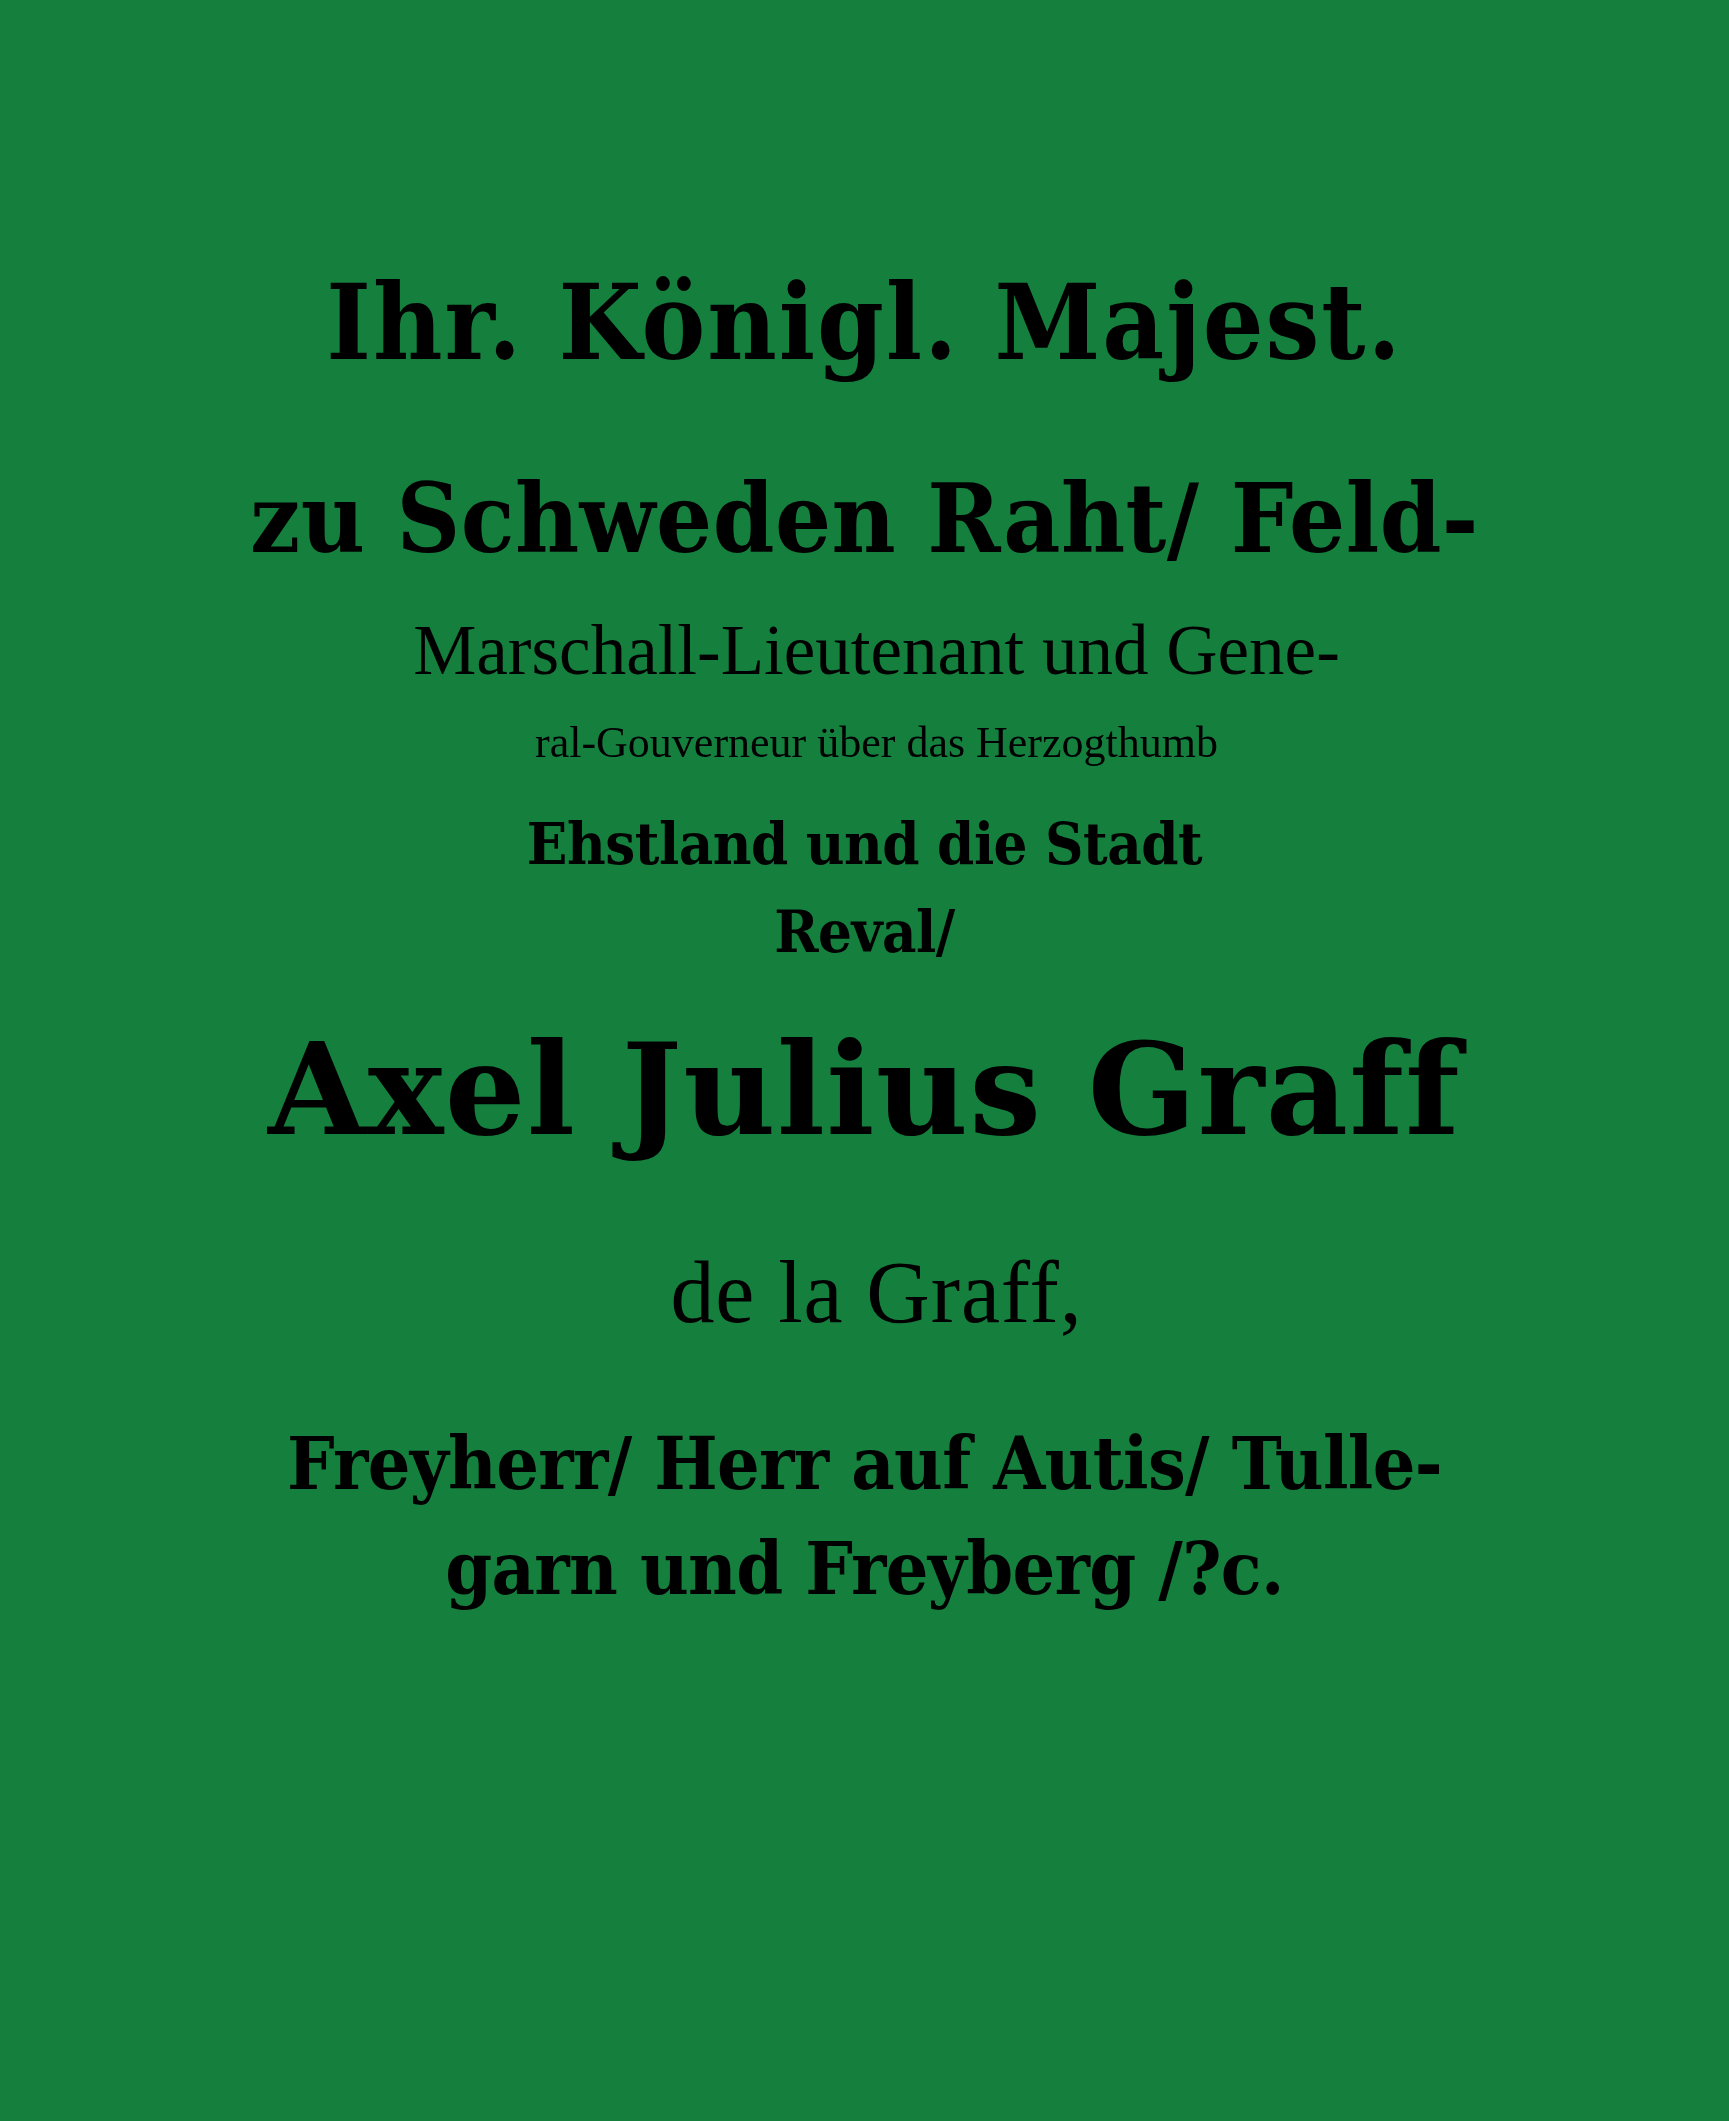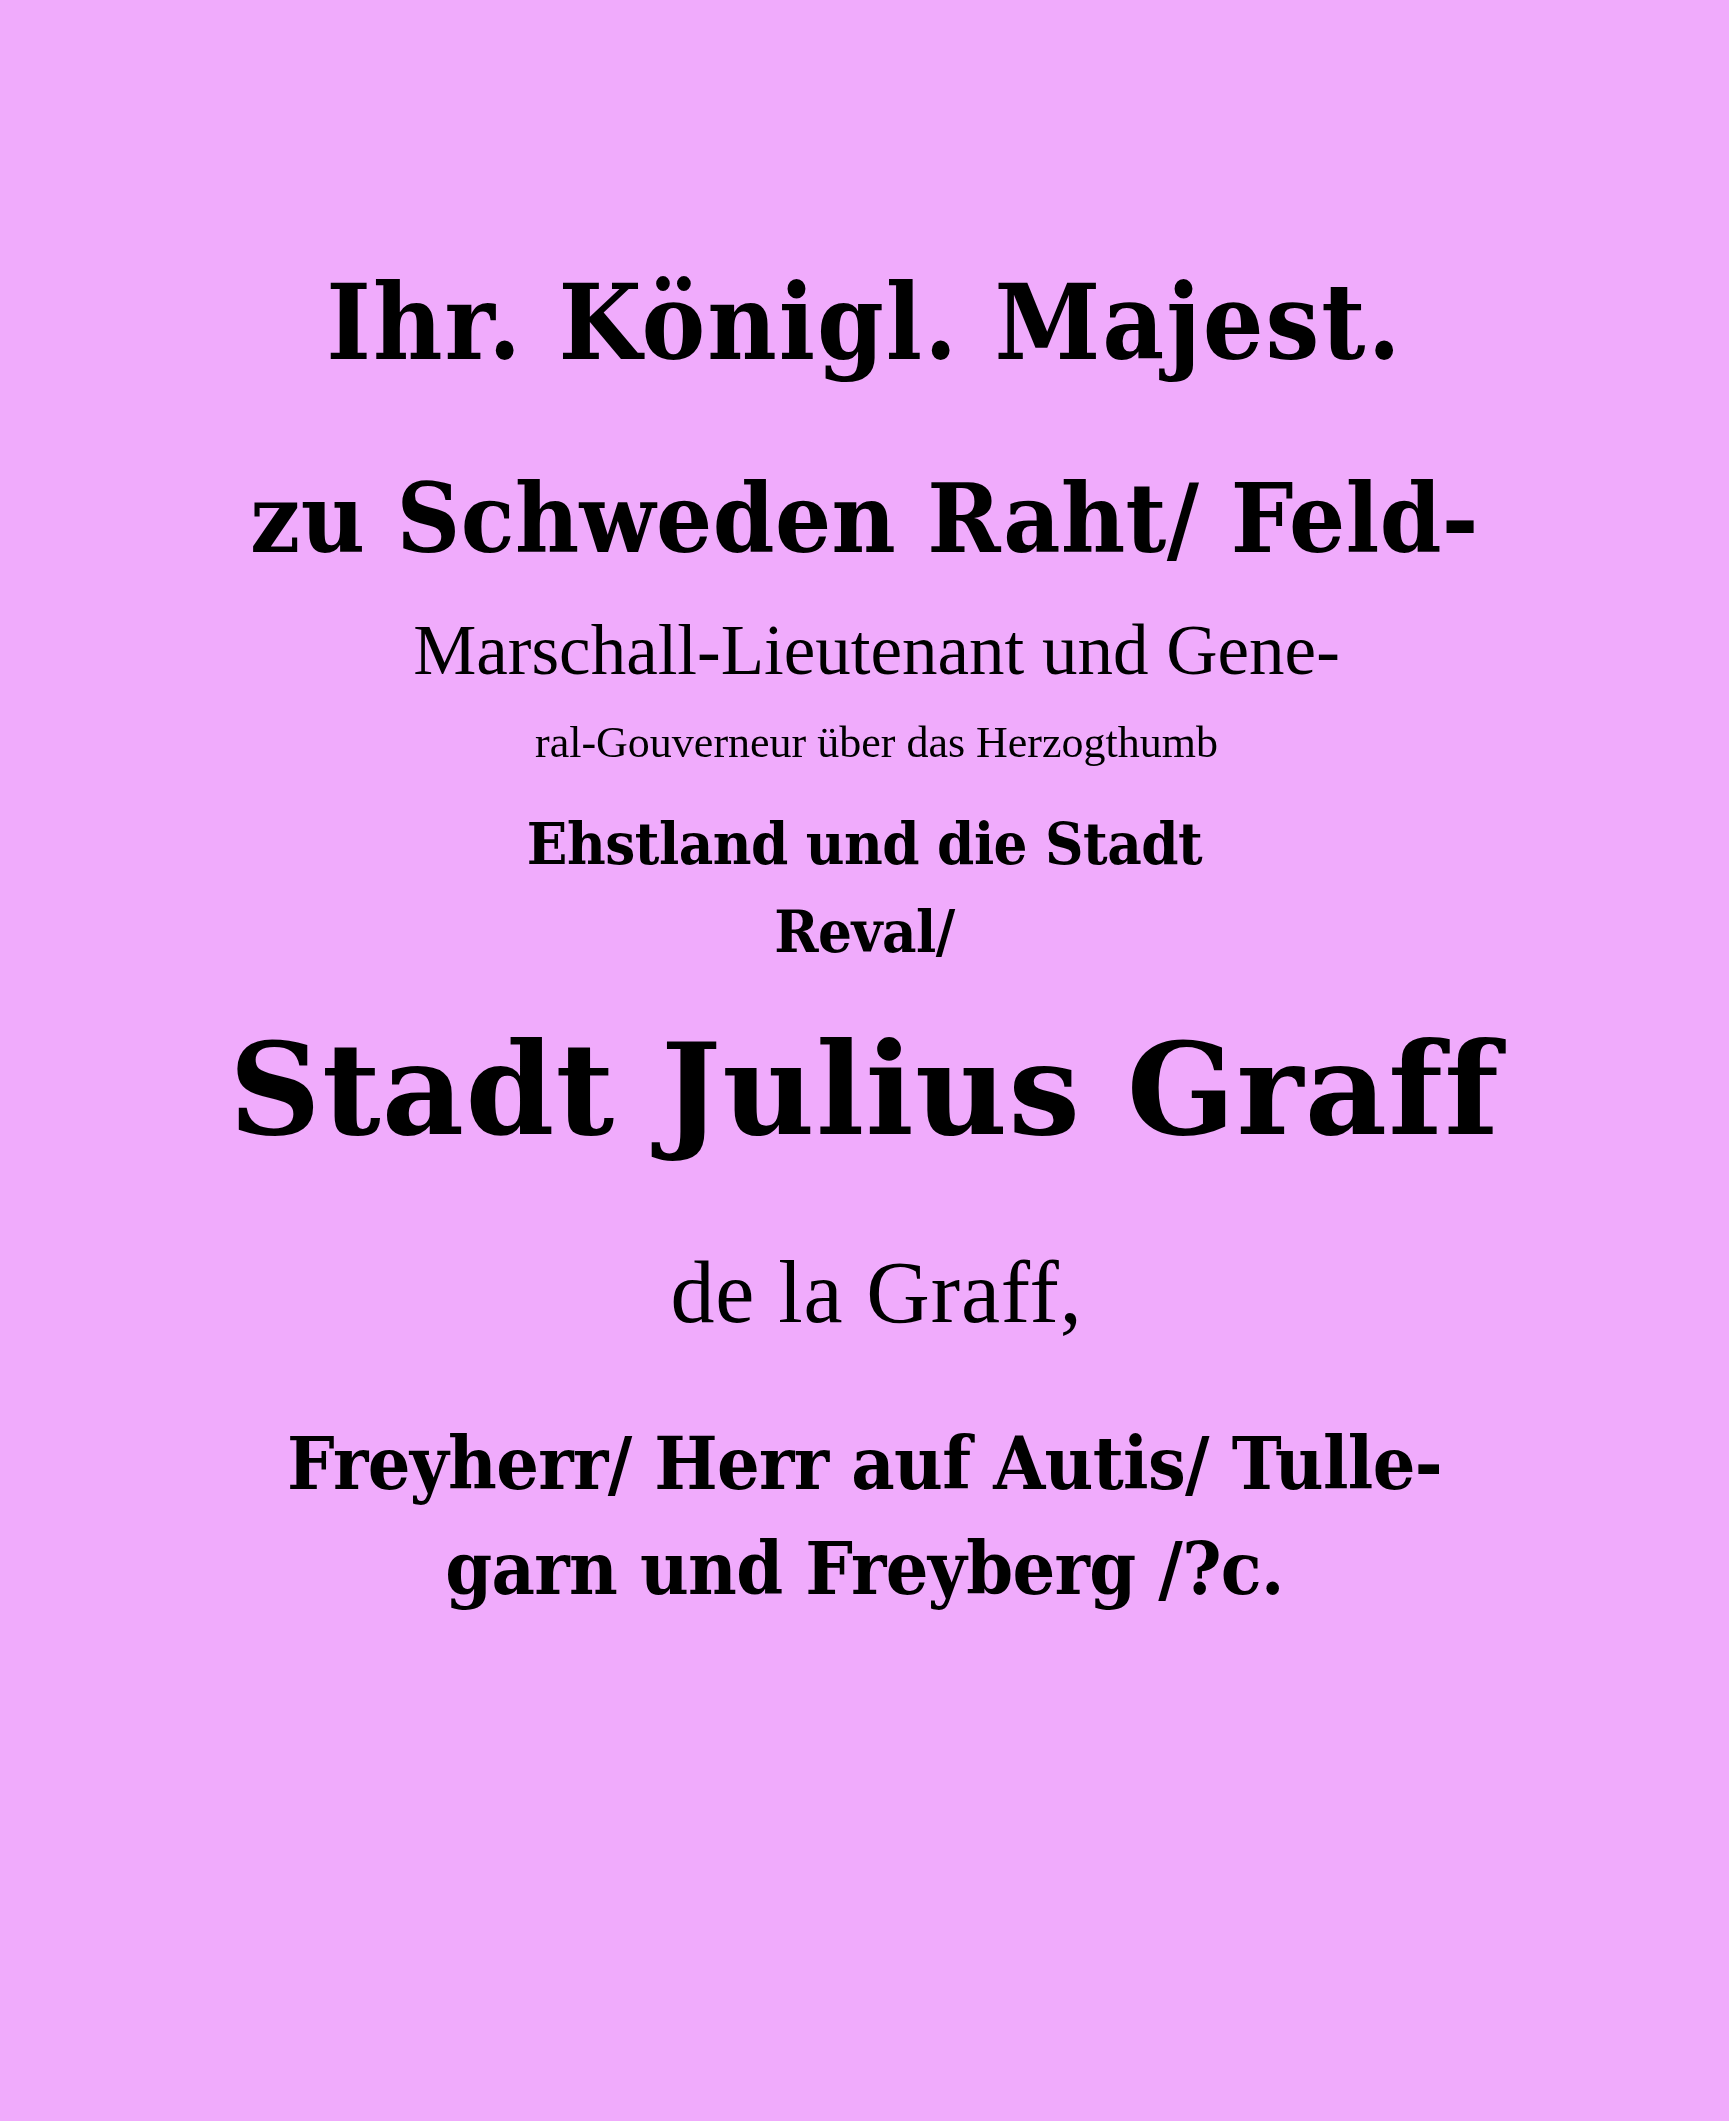--- a/index.html
+++ b/index.html
@@ -12,21 +12,21 @@
     height: 2121px;
     font-family: "Liberation Serif", serif;
     color: #000000;
     overflow: hidden;
   }
 
   #page {
     position: relative;
     width: 1729px;
     height: 2121px;
-    background: #f0abfc;
+    background: #15803d;
   }
 
   
   #titleblock {
     position: absolute;
     left: 0;
     top: 0;
     width: 1729px;
     text-align: center;
   }
@@ -142,21 +142,21 @@
     <div class="line l2 fraktur">zu Schweden Raht/ Feld-</div>
 
     <div class="line l3 roman">Marschall-Lieutenant und Gene-</div>
 
     <div class="line l4 roman">ral-Gouverneur über das Herzogthumb</div>
 
     <div class="line l5 fraktur">Ehstland und die Stadt</div>
 
     <div class="line l6 fraktur">Reval/</div>
 
-    <div class="line l7 cap-orn">Stadt Julius Graff</div>
+    <div class="line l7 cap-orn">Axel Julius Graff</div>
 
     <div class="line l8 roman">de la Graff,</div>
 
     <div class="line l9 fraktur">Freyherr/ Herr auf Autis/ Tulle-</div>
 
     <div class="line l10 fraktur">garn und Freyberg /?c.</div>
 
   </div>
 
 </div>

